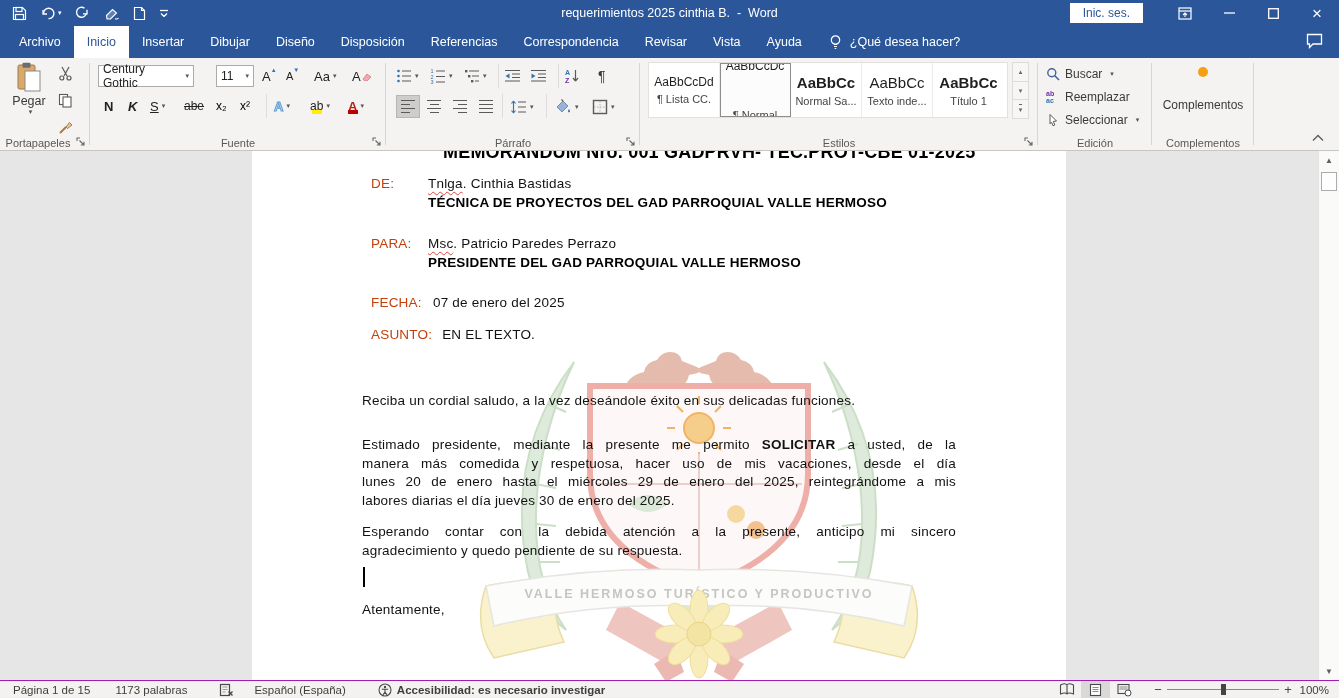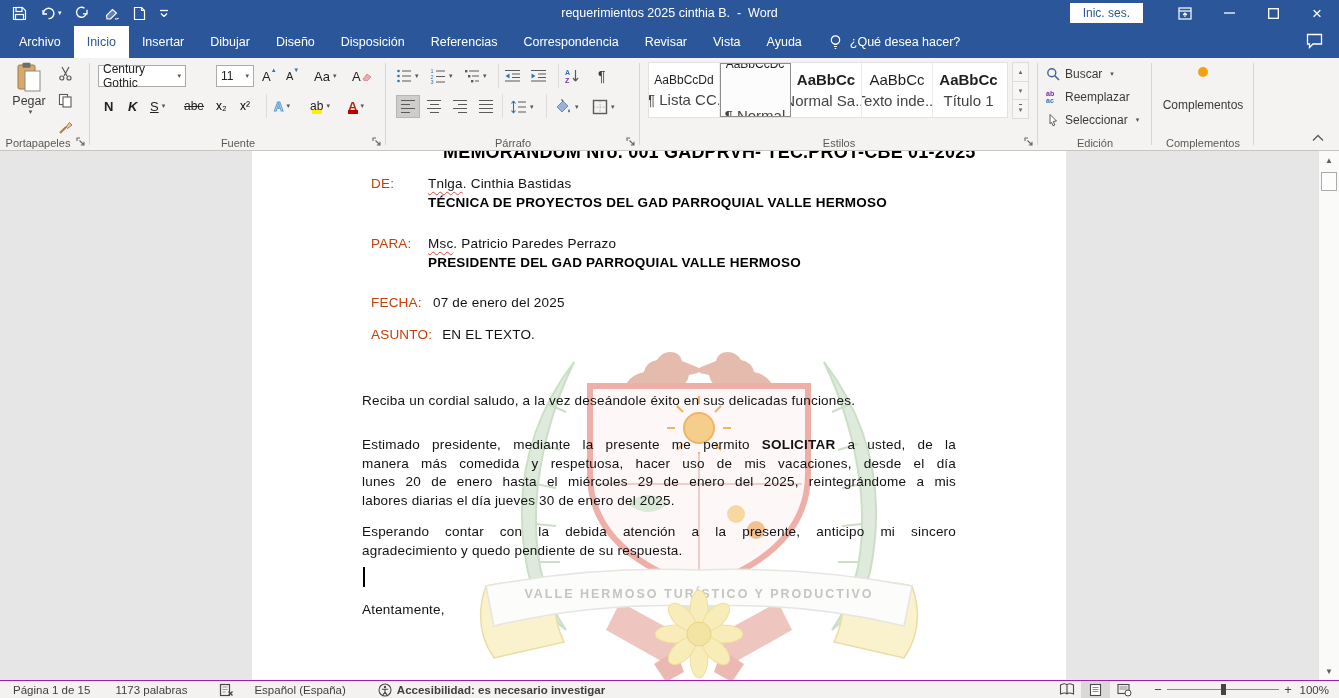--- a/index.html
+++ b/index.html
@@ -61,21 +61,21 @@
   .alignbtn.active { background:#CFCDCB; border:1px solid #B8B6B4; }
 
   
   .gallery { position:absolute; left:8px; top:4px; width:360px; height:56px; background:#fff;
     border:1px solid #E3E1DE; display:flex; }
   .stylecard { width:71px; height:54px; overflow:hidden; border-right:1px solid #EDEBE9; display:flex;
     flex-direction:column; align-items:center; justify-content:center; gap:4px; background:#fff; cursor:default; }
   .stylecard .prev { font-size:15px; color:#1f1f1f; white-space:nowrap; }
   .stylecard .prev.sm { font-size:12px; }
   .stylecard .prev.bld { font-weight:bold; }
-  .stylecard .sname { font-size:15px; color:#444; white-space:nowrap; }
+  .stylecard .sname { font-size:11px; color:#444; white-space:nowrap; }
   .stylecard.selected { outline:1px solid #8f8d8b; outline-offset:-1px; background:#FCFCFC;gap:36px; }
   .galscroll { position:absolute; left:372px; top:4px; width:17px; height:56px; display:flex; flex-direction:column; }
   .galscroll div { flex:1; background:#F7F6F4; border:1px solid #DEDCD9; font-size:7px; color:#666;
     display:flex; align-items:center; justify-content:center; margin-bottom:-1px; }
   .galscroll .more span { border-top:1px solid #666; padding-top:1px; }
 
   
   .editrow { position:absolute; left:8px; height:20px; display:flex; align-items:center; gap:5px;
     font-size:12px; color:#3b3a39; }
 
@@ -272,21 +272,21 @@
       <div class="glabel" style="right:14px">Portapapeles</div>
       <span class="launcher">
         <svg width="10" height="10" viewBox="0 0 10 10">
             <path d="M1 4 V1 h3" fill="none" stroke="#666" stroke-width="1.1"></path>
             <path d="M3.5 3.5 L8 8 M8 4.8 V8 H4.8" fill="none" stroke="#666" stroke-width="1.1"></path>
           </svg>
       </span>
     </div>
 
     <div class="rgroup sep" style="width:296px">
-      <div class="combo" style="left:8px;width:88px">
+      <div class="combo" style="left:8px;width:96px">
         <span>Century Gothic</span>
         <span class="chev">▾</span>
       </div>
       <div class="combo" style="left:126px;width:38px">
         <span>11</span>
         <span class="chev">▾</span>
       </div>
       <div class="iconbtn" style="left:172px;top:7px">
         <span class="fmt">A</span>
           <span style="font-size:6px;color:#2E74B5;position:relative;top:-6px">▲</span>

